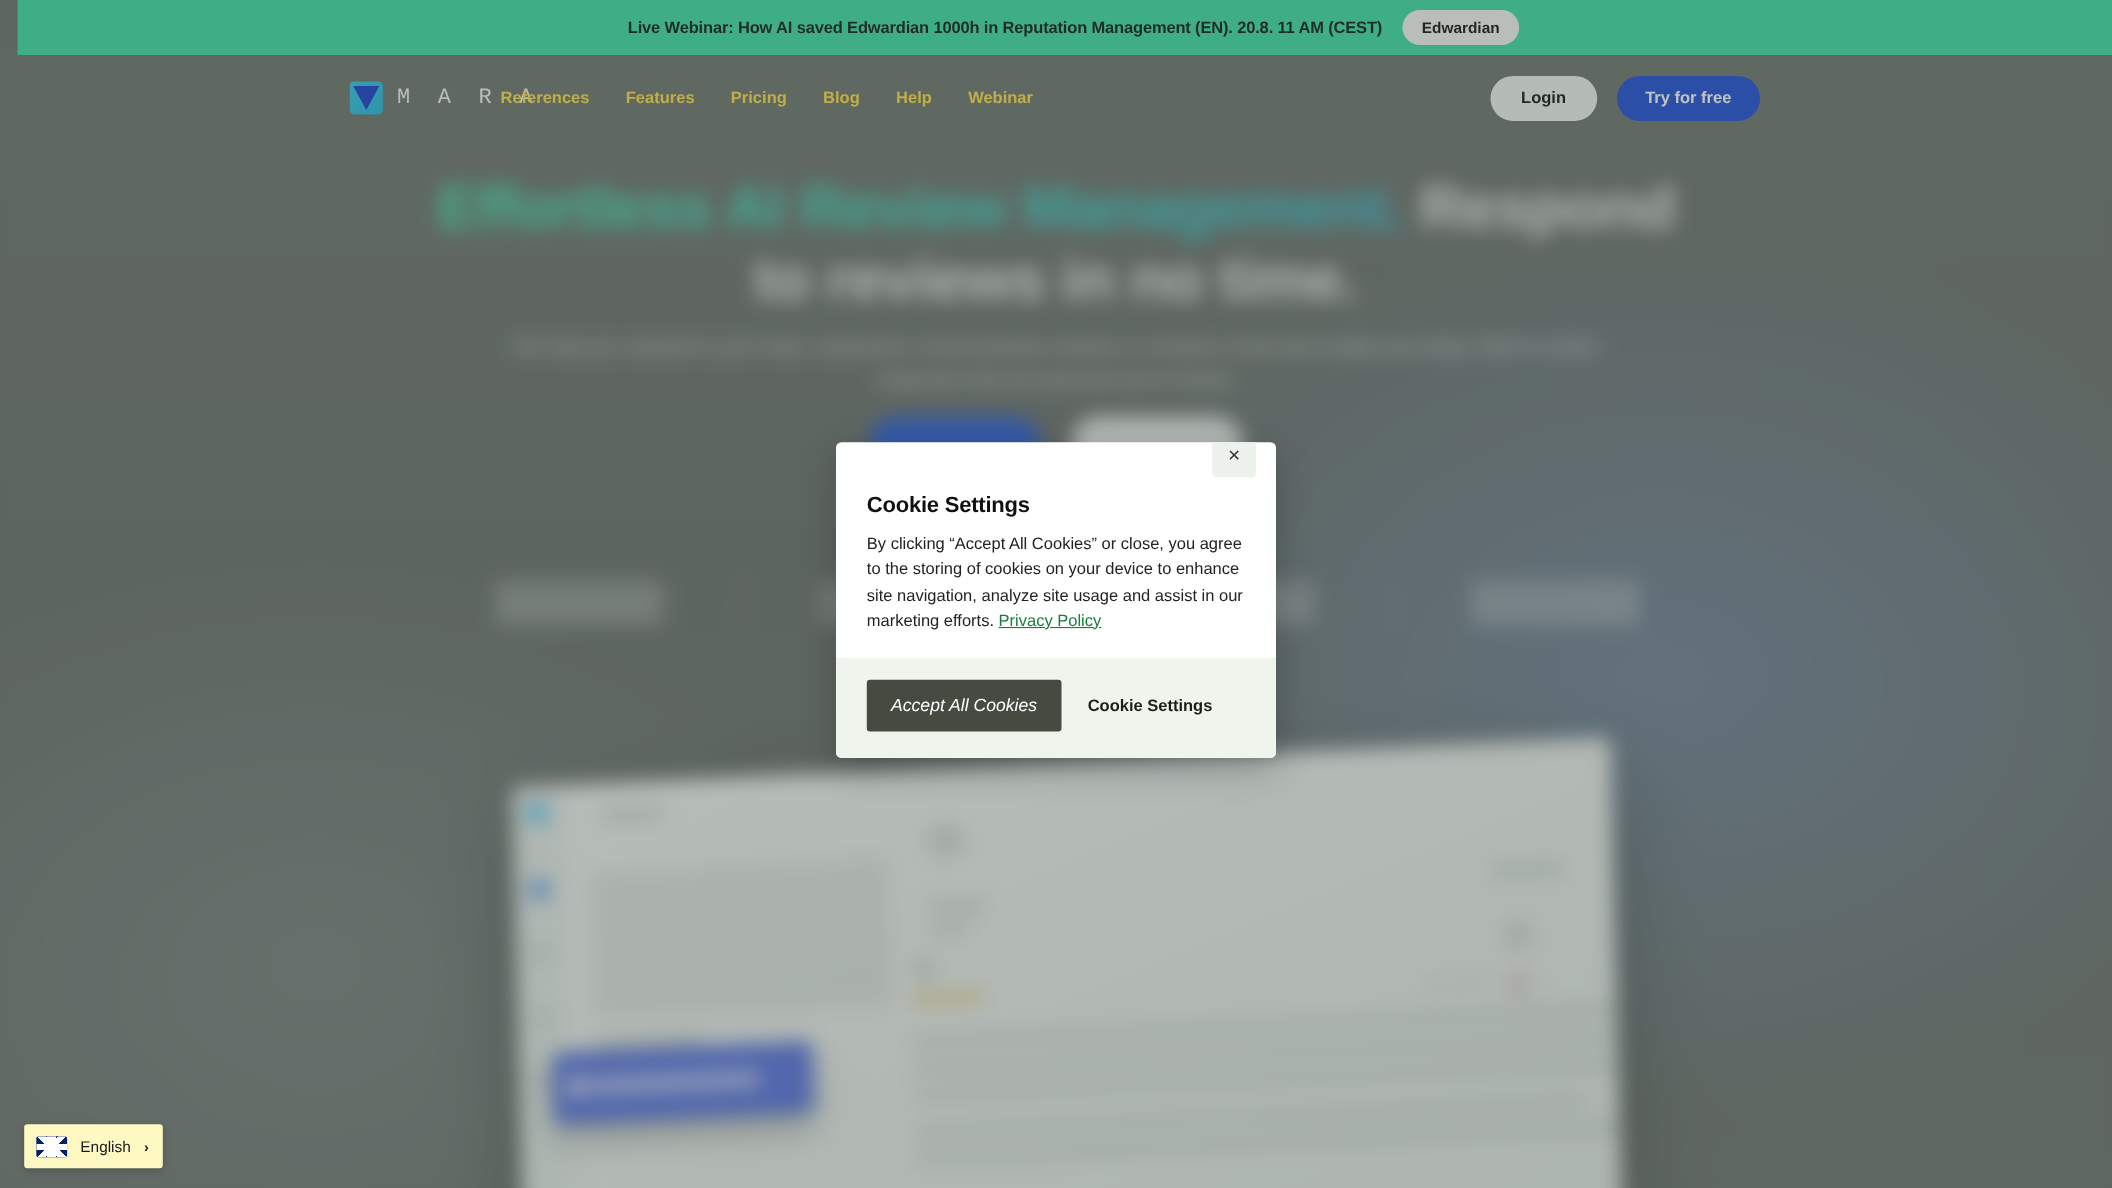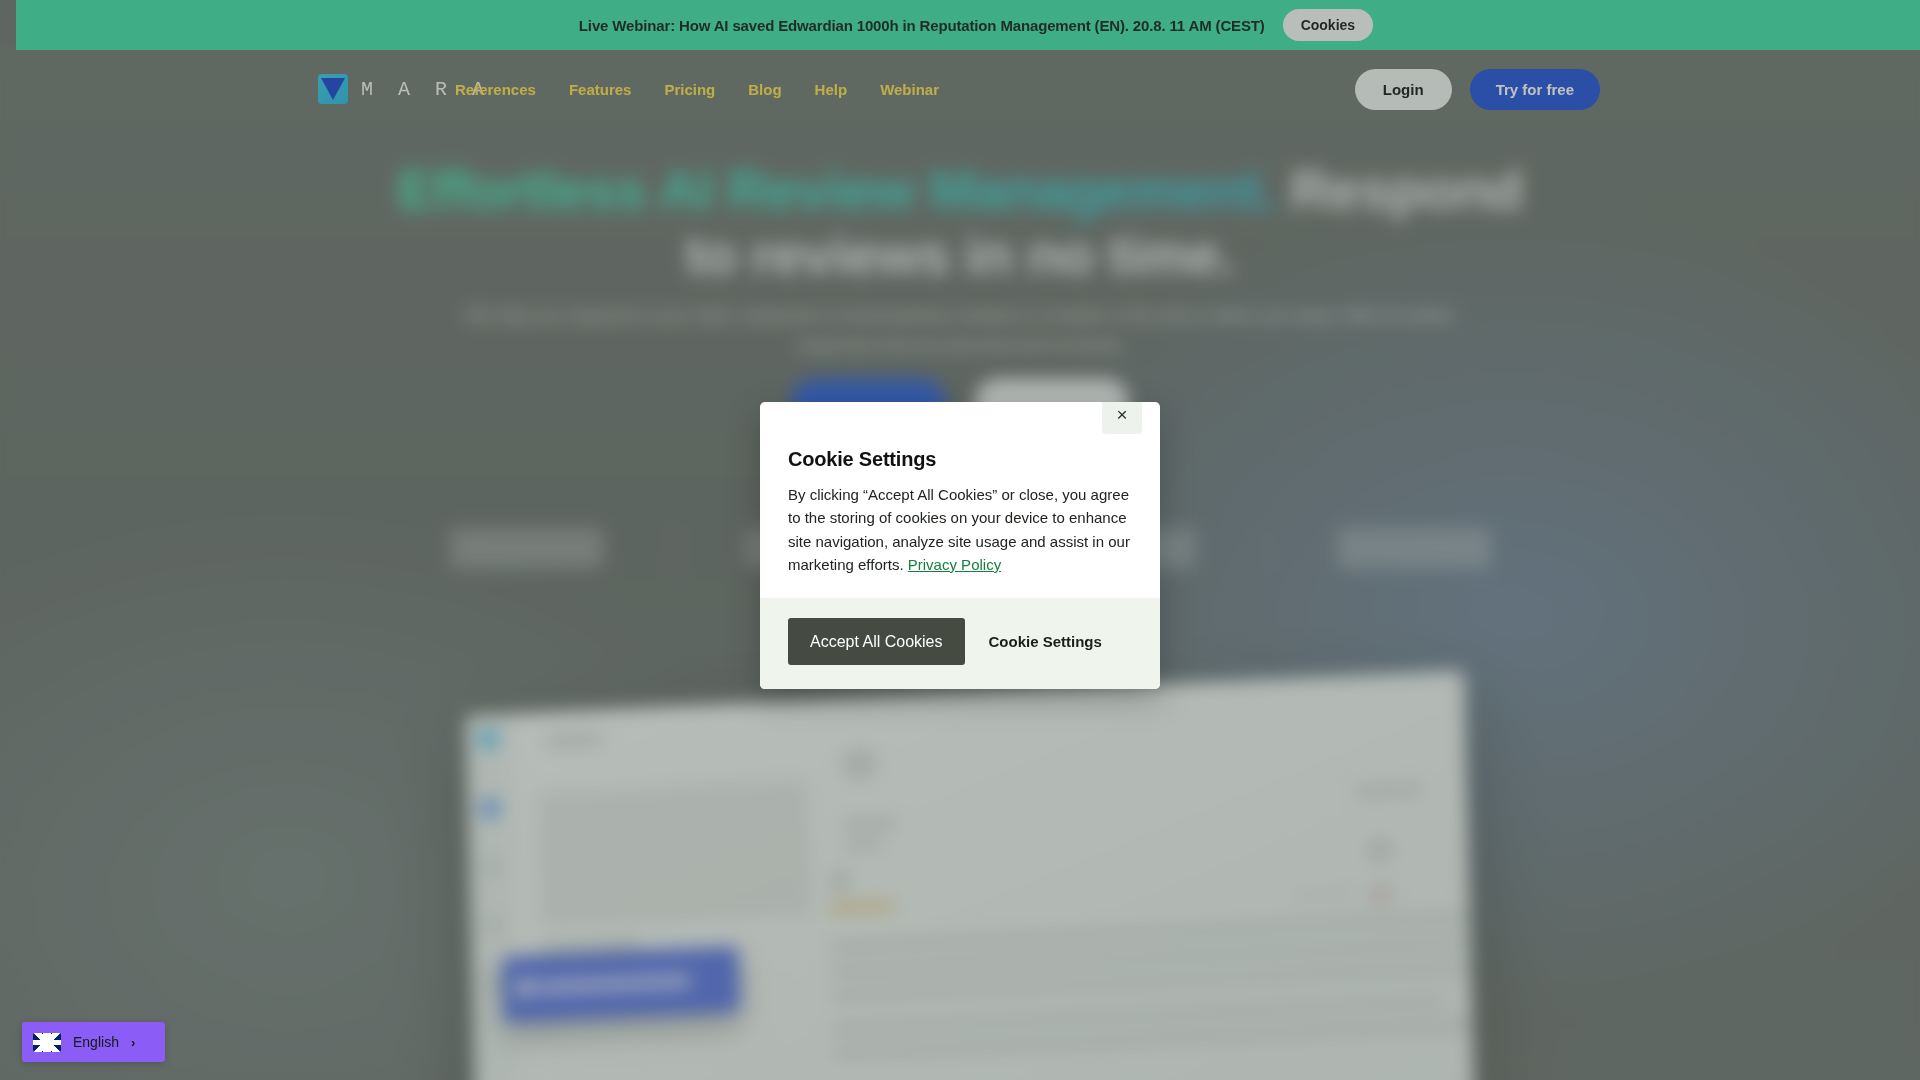--- a/index.html
+++ b/index.html
@@ -342,44 +342,45 @@
   .btn-accept {
     background: #454b41;
     border: none;
     border-radius: 3px;
     height: 47px;
     padding: 0 22px;
     font-family: "Liberation Sans", sans-serif;
     font-size: 16px;
     color: #ffffff;
     cursor: pointer;
+    font-style: italic;
   }
   .btn-settings {
     background: transparent;
     border: none;
     height: 47px;
     padding: 0 14px;
     font-family: "Liberation Sans", sans-serif;
     font-size: 15px;
     font-weight: 700;
     color: #1a1f1b;
     cursor: pointer;
   }
 
   
   .lang {
     position: absolute;
     left: 22px; bottom: 18px;
     height: 40px;
-    background: #8b5cf6;
+    background: #fef9c3;
     border-radius: 3px;
     display: flex;
     align-items: center;
     gap: 12px;
-    padding: 0 30px 0 11px;
+    padding: 0 13px 0 11px;
     box-shadow: 0 2px 8px rgba(0,0,0,0.18);
     z-index: 70;
     cursor: pointer;
   }
   .flag {
     width: 28px; height: 19px;
     position: relative;
     background: #012169;
     border-radius: 2px;
     overflow: hidden;
@@ -476,21 +477,21 @@
           <div class="mock-btn-ico"></div>
           <div class="mock-btn-inner"></div>
         </div>
 
       </div>
     </div>
   </div>
 
   <div class="announce">
     <span class="announce-text">Live Webinar: How AI saved Edwardian 1000h in Reputation Management (EN). 20.8. 11 AM (CEST)</span>
-    <button class="announce-btn">Cookies</button>
+    <button class="announce-btn">Edwardian</button>
   </div>
 
   <div class="navbar">
     <div class="nav-inner">
       <div class="brand">
         <span class="brand-mark"></span>
         <span class="brand-word">M A R A</span>
       </div>
 
       <div class="nav-links">

